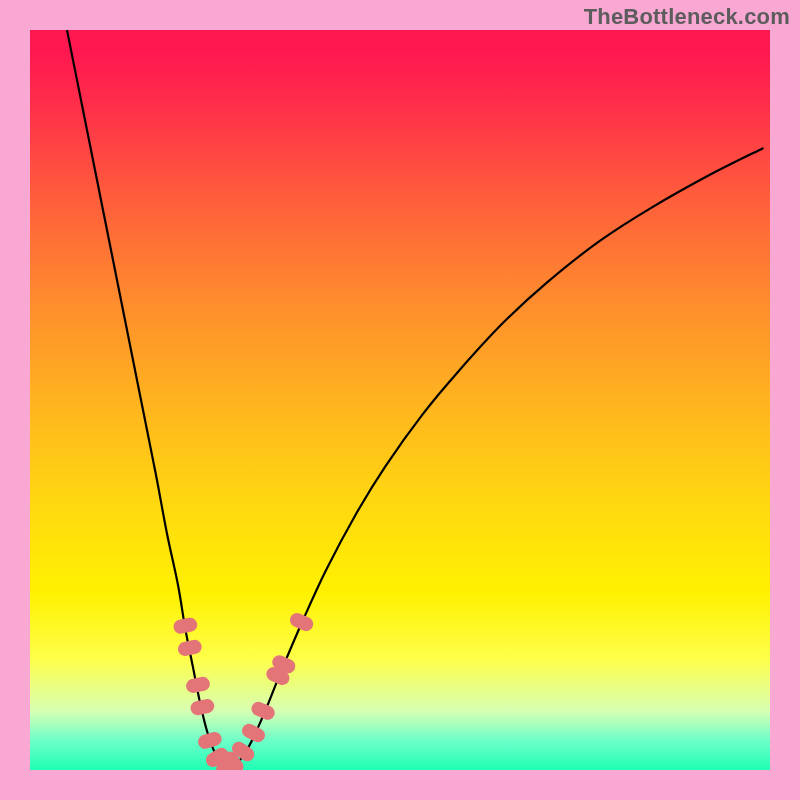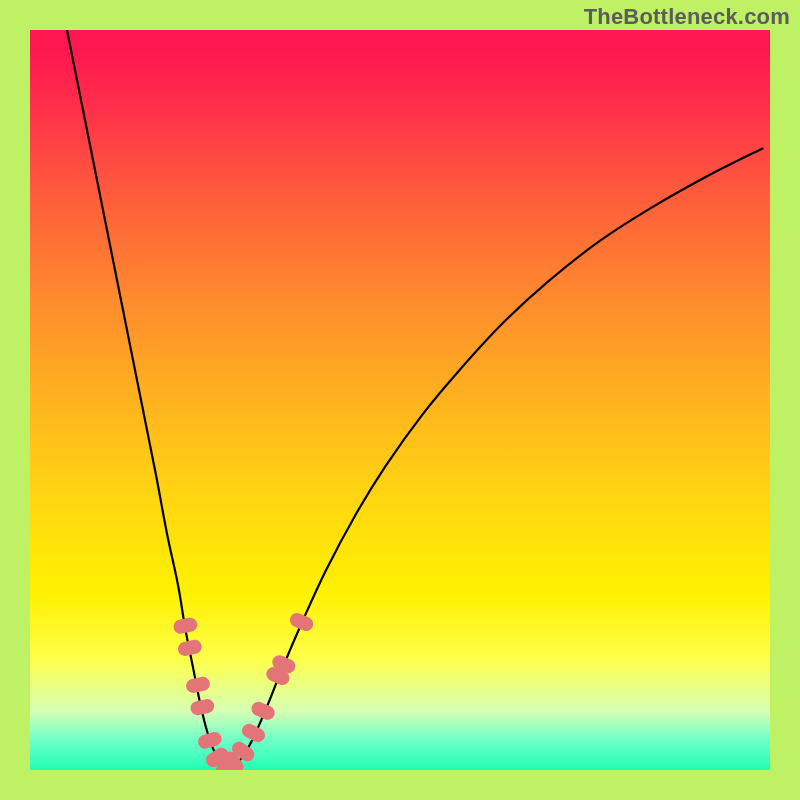--- a/index.html
+++ b/index.html
@@ -10,21 +10,21 @@
     overflow: hidden;
     background: #000;
     font-family: Arial, Helvetica, sans-serif;
   }
   .frame {
     position: absolute;
     left: 0;
     top: 0;
     width: 800px;
     height: 800px;
-    background: #bef264;
+    background: #f9a8d4;
   }
   .plot {
     position: absolute;
     left: 30px;
     top: 30px;
     width: 740px;
     height: 740px;
     background: linear-gradient(to bottom,
        #ff1850 0%,
        #ff1850 3%,

